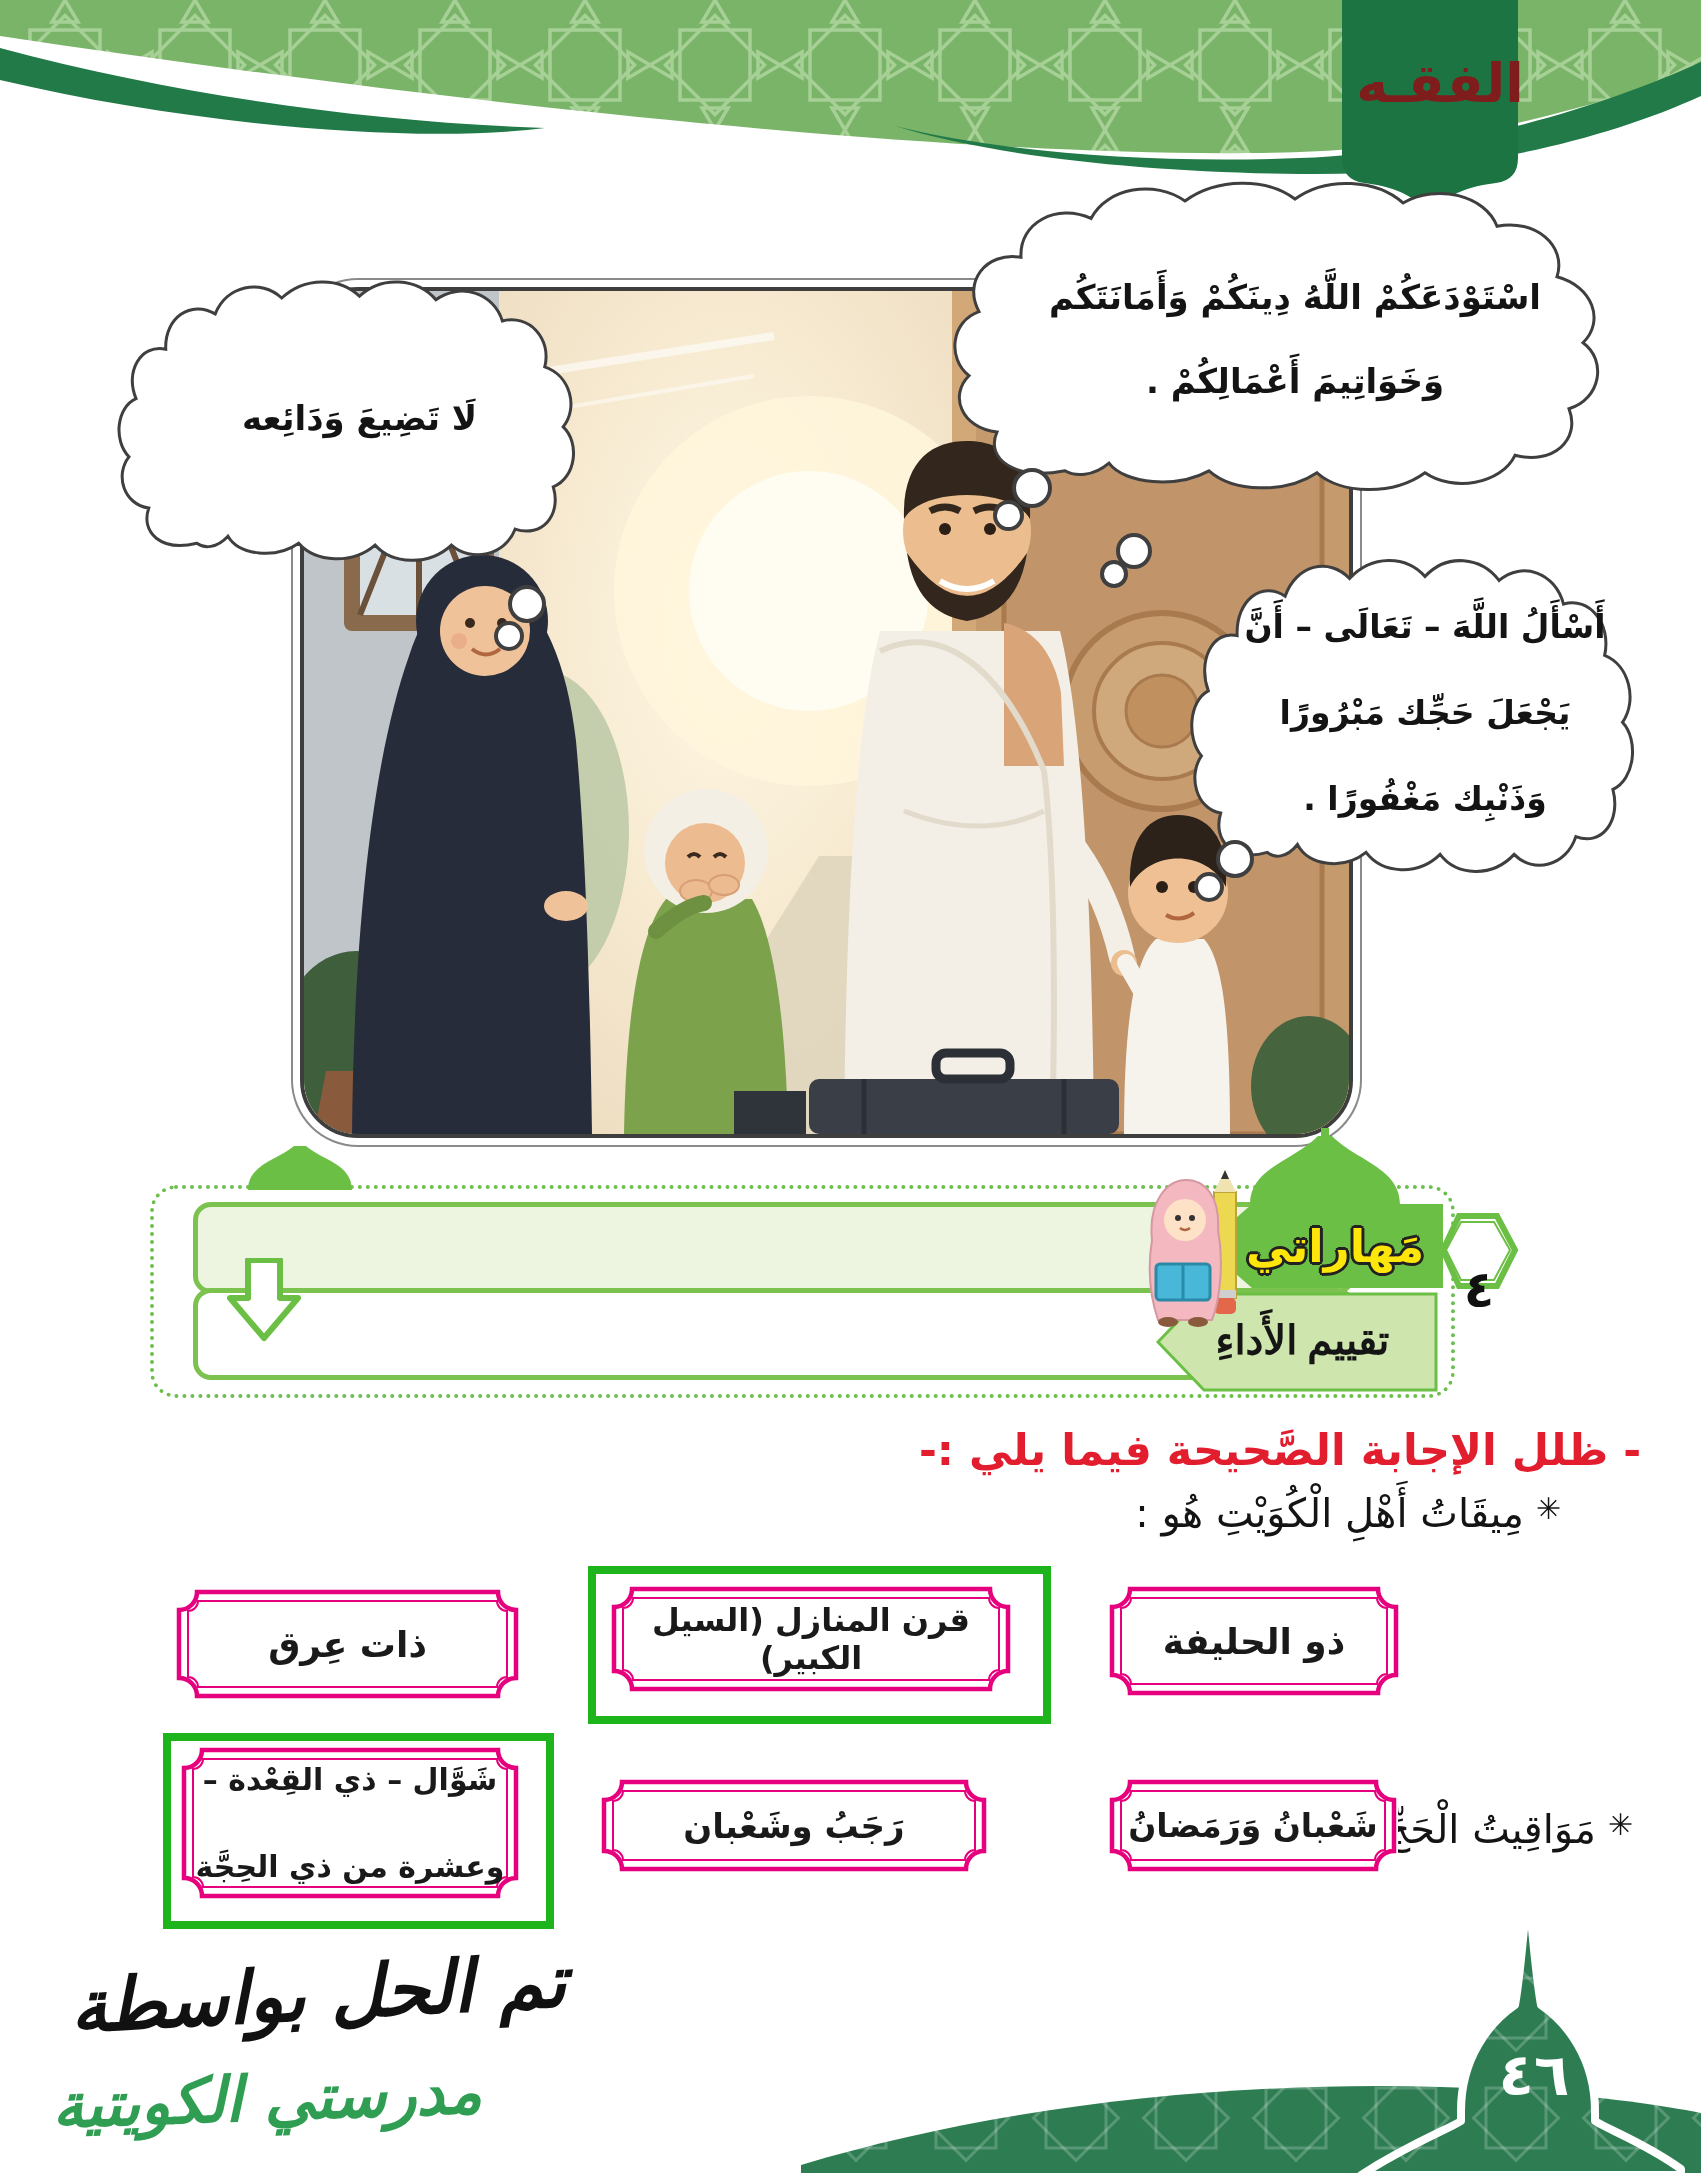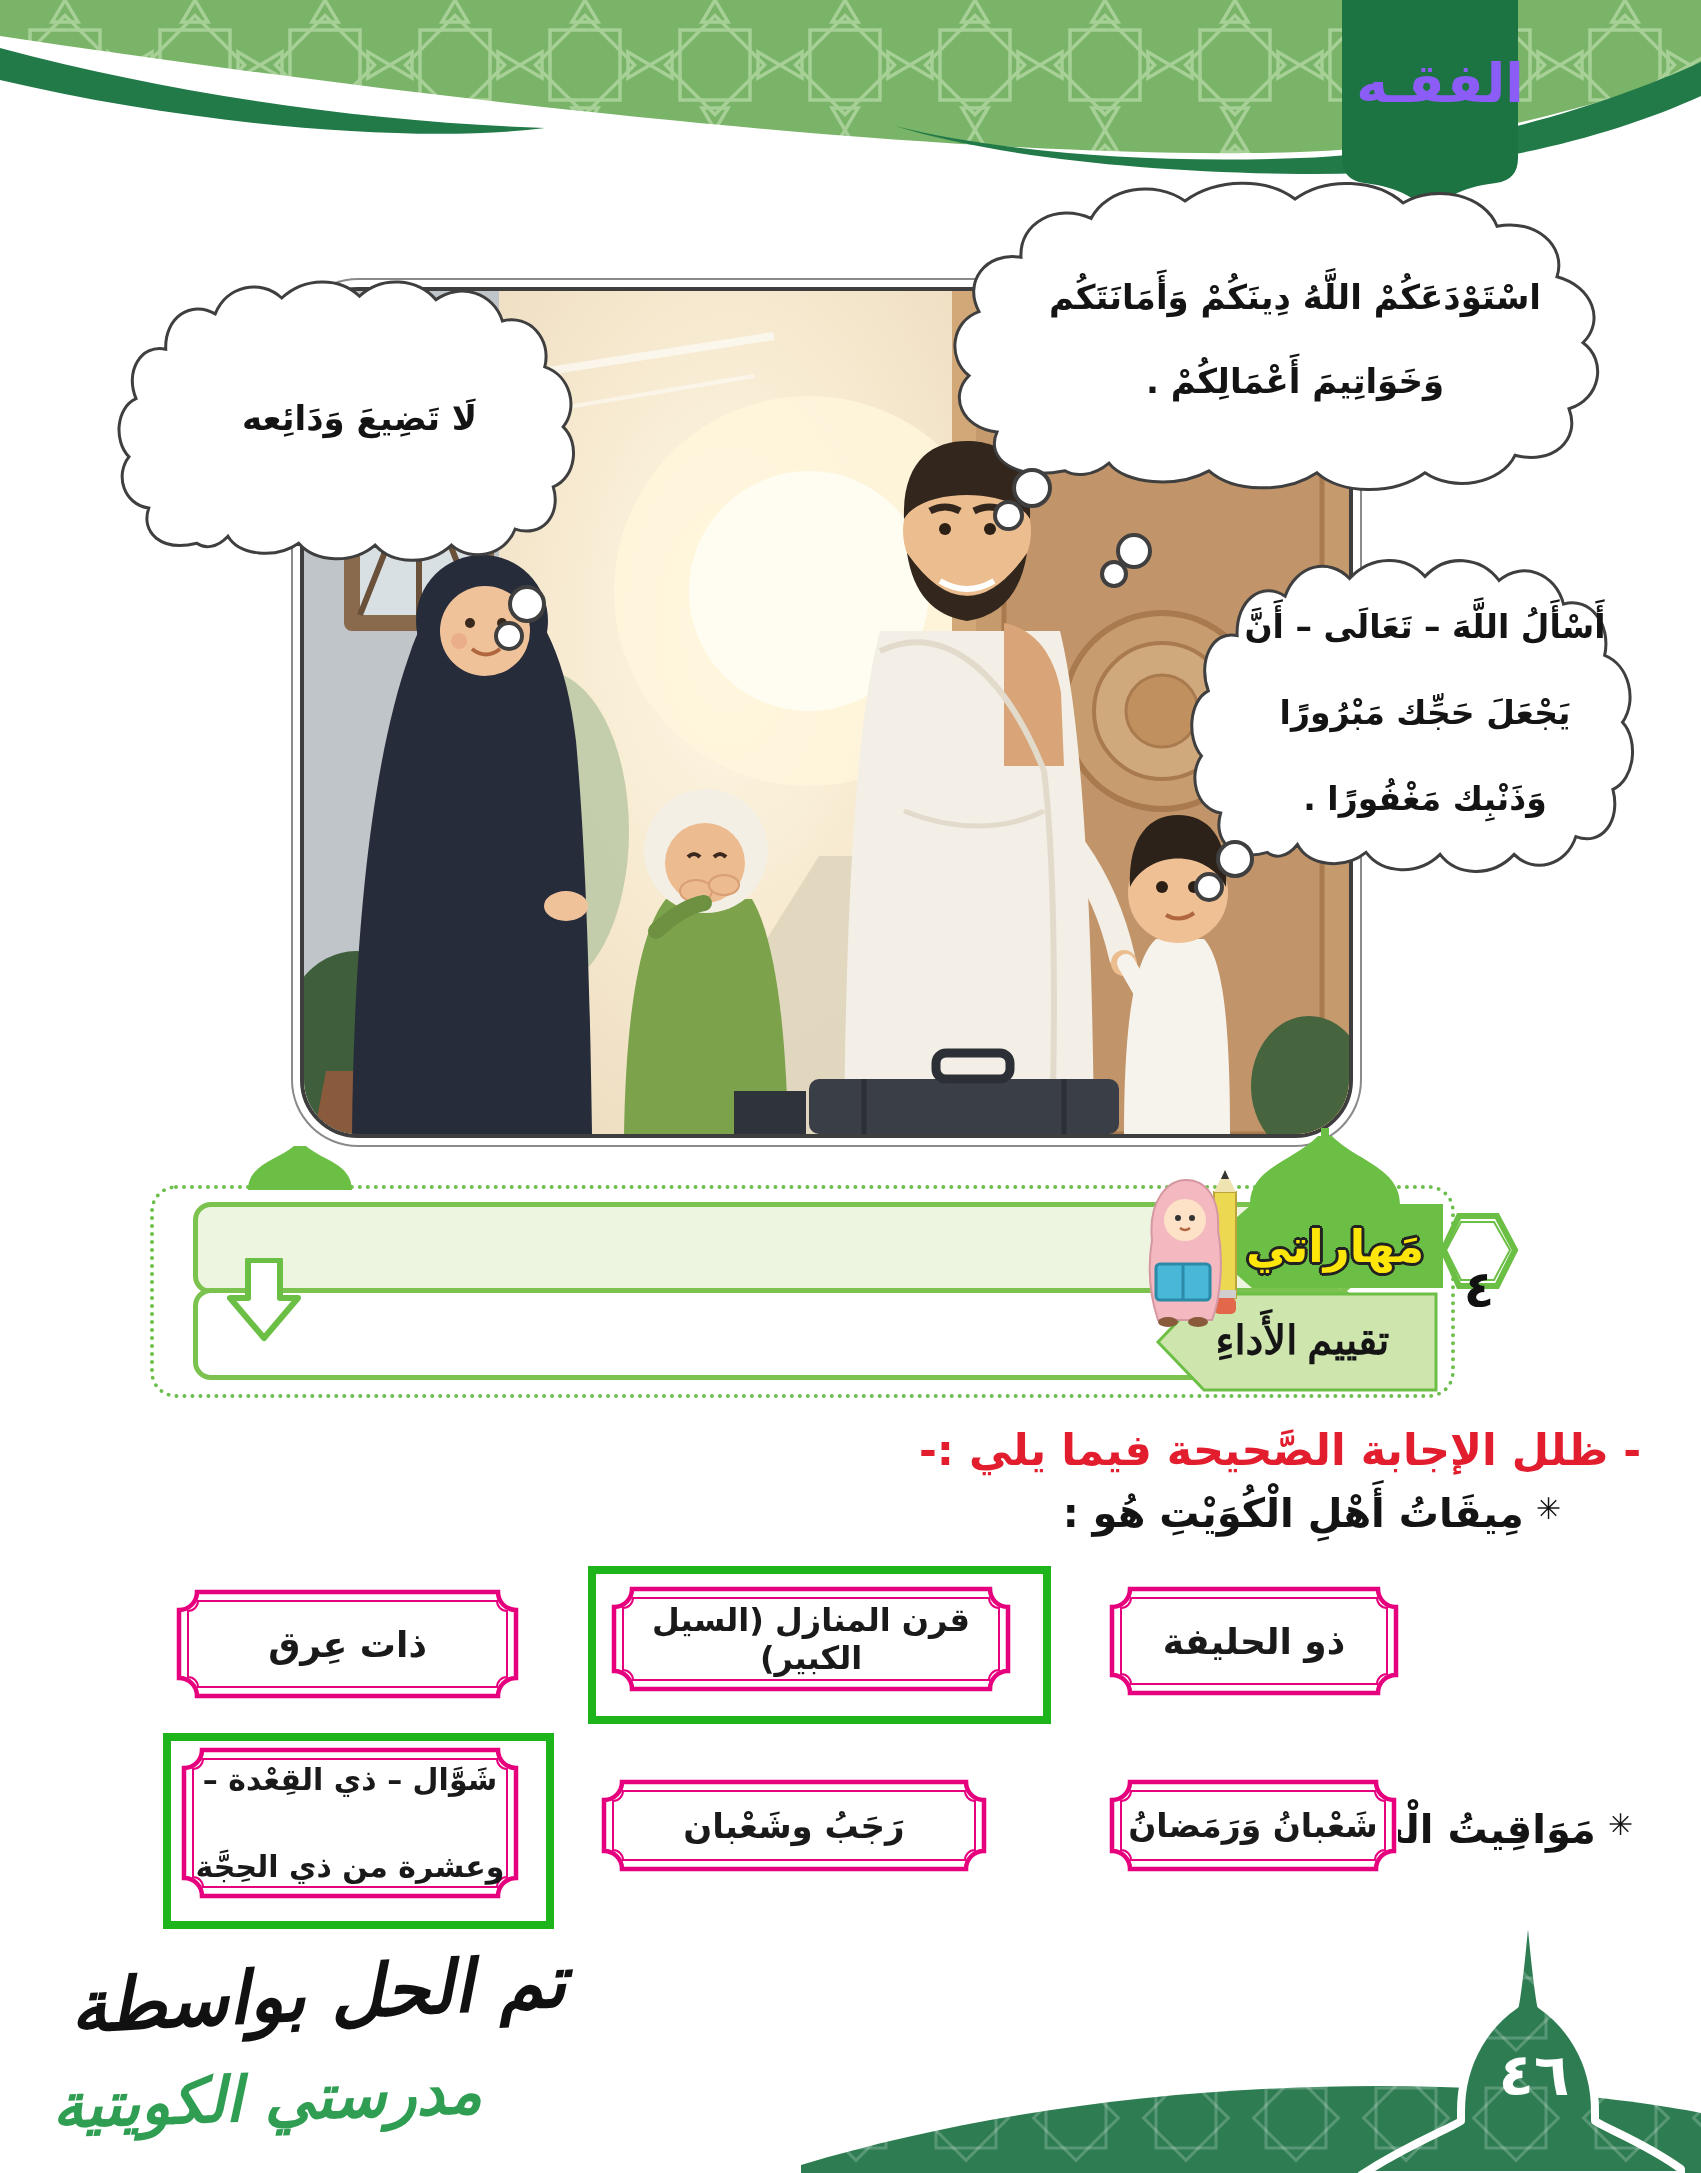--- a/index.html
+++ b/index.html
@@ -6,21 +6,21 @@
   .page{
     position:relative; width:1701px; height:2173px; background:#ffffff;
     overflow:hidden; font-family:"DejaVu Sans", sans-serif; direction:rtl;
     margin:0 auto;
   }
   .abs{position:absolute;}
   
   .tab-label{
     position:absolute; left:1342px; top:38px; width:196px; height:90px;
     display:flex; align-items:center; justify-content:center;
-    color:#8b5cf6; font-size:54px; font-weight:700; letter-spacing:1px;
+    color:#7f1d1d; font-size:54px; font-weight:700; letter-spacing:1px;
   }
   
   .photo{
     position:absolute; left:300px; top:287px; width:1045px; height:843px;
     border:4px solid #3e3e3e; border-radius:58px; overflow:hidden;
     box-shadow:0 0 0 7px #ffffff, 0 0 0 9px #8a8a8a;
     background:#e9dcc6;
   }
   .photo svg{display:block;width:100%;height:100%;}
   
@@ -70,21 +70,21 @@
     position:absolute; left:1441px; top:1250px; width:76px; height:80px;
     display:flex; align-items:center; justify-content:center;
     font-size:50px; font-weight:700; color:#111; z-index:5;
   }
   
   .instruction{
     position:absolute; right:60px; top:1425px; font-size:43px; font-weight:700;
     color:#e11d2e;
   }
   .qtext{
-    position:absolute; font-size:40px; font-weight:700; color:#141414;
+    position:absolute; font-size:40px; font-weight:400; color:#141414;
   }
   .q1{right:140px; top:1490px;}
   .q2{right:68px; top:1806px;}
   .q-star{font-size:30px; vertical-align:8px; margin-left:12px;}
   .fancy-box{
     position:absolute; display:flex; flex-direction:column; align-items:center;
     justify-content:center; text-align:center; background:#ffffff;
     font-weight:700; color:#1a1a1a; cursor:pointer;
   }
   .fancy-box svg.frame{position:absolute; inset:0; width:100%; height:100%; pointer-events:none;}

